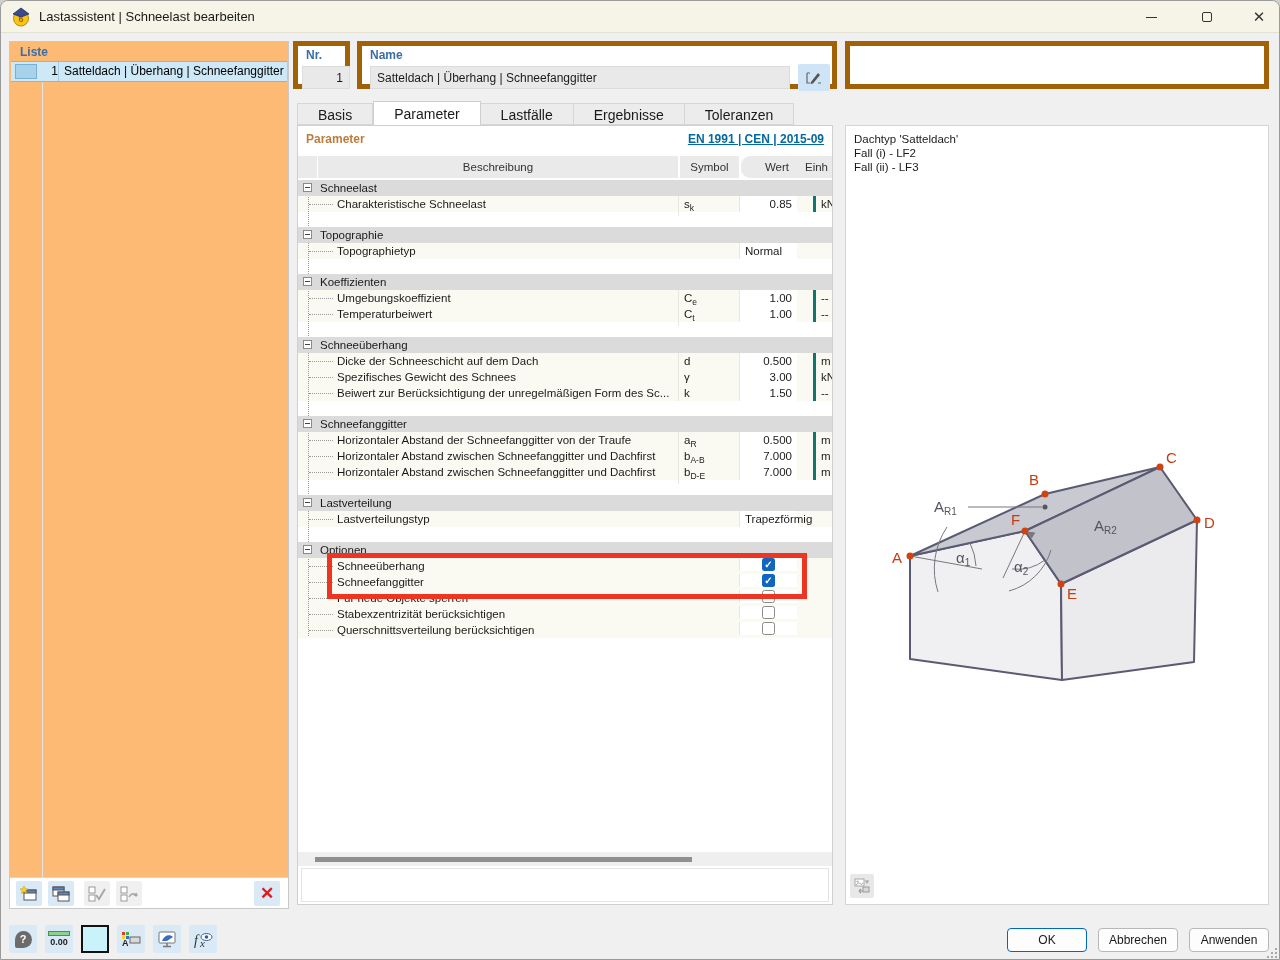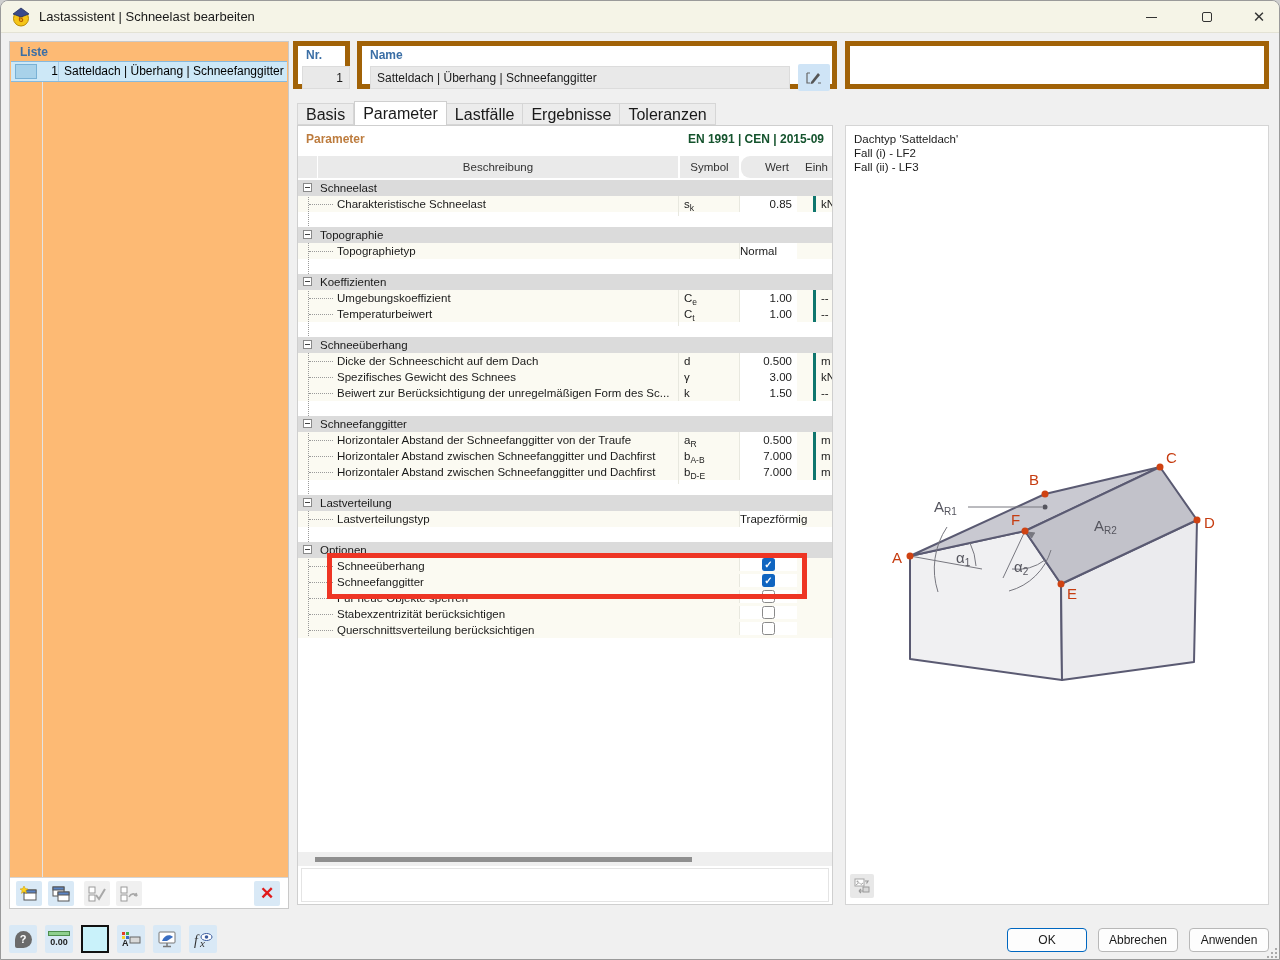--- a/index.html
+++ b/index.html
@@ -27,45 +27,45 @@
   .tb-btn{position:absolute;top:3px;width:26px;height:25px;background:#d9e9f6;border-radius:2px;display:flex;align-items:center;justify-content:center;}
   .tb-btn svg{display:block;}
   .tb-del{font-size:17px;font-weight:bold;color:#e01b1b;}
   
   .card{position:absolute;background:#fff;border:5px solid #a16207;}
   .card .flabel{position:absolute;left:8px;top:2px;font-size:12px;font-weight:bold;color:#3a6ea5;}
   .finput{position:absolute;background:#e9e9e9;border:1px solid #dcdcdc;font-size:12px;color:#1a1a1a;line-height:22px;white-space:nowrap;overflow:hidden;}
   .editbtn{position:absolute;left:436px;top:18px;width:32px;height:27px;background:#cfe4f6;border-radius:2px;display:flex;align-items:center;justify-content:center;}
   
   .tabs{position:absolute;left:296px;top:100px;height:24px;display:flex;align-items:flex-end;}
-  .tab{height:22px;padding:0 8px;font-size:16px;line-height:22px;color:#1a1a1a;background:#ececec;
+  .tab{height:22px;padding:0 20px;font-size:14px;line-height:22px;color:#1a1a1a;background:#ececec;
        border:1px solid #d6d6d6;border-left:none;}
   .tab:first-child{border-left:1px solid #d6d6d6;}
   .tab.active{height:24px;line-height:24px;background:#fff;border:1px solid #cfcfcf;border-bottom:none;position:relative;z-index:2;}
   
   .param-panel{position:absolute;left:296px;top:124px;width:536px;height:780px;background:#fff;border:1px solid #cfcfcf;overflow:hidden;}
   .p-caption{position:absolute;left:0;top:0;width:100%;height:26px;background:#fff;}
   .p-caption .cap{position:absolute;left:8px;top:6px;font-size:12px;font-weight:bold;color:#bd7c3e;}
-  .p-caption .norm{position:absolute;right:8px;top:6px;font-size:12px;font-weight:bold;color:#14532d;}
+  .p-caption .norm{position:absolute;right:8px;top:6px;font-size:12px;font-weight:bold;color:#0369a1;text-decoration:underline;}
   .p-colhead{position:absolute;left:0;top:30px;width:100%;height:22px;}
   .colseg{position:absolute;top:0;height:22px;background:#eaeaea;font-size:11.5px;color:#333;text-align:center;line-height:22px;overflow:hidden;}
   .p-body{position:absolute;left:0;top:54px;width:100%;}
   .tree-vline{position:absolute;left:10px;top:54px;width:0;height:456px;border-left:1px dotted #9a9a9a;z-index:1;}
   .grow{position:relative;height:16px;background:#dbdbdb;z-index:2;}
   .gbox{position:absolute;left:5px;top:3px;width:9px;height:9px;background:#fff;border:1px solid #8a8a8a;z-index:3;}
   .gbox i{position:absolute;left:1px;right:1px;top:3px;height:1px;background:#444;}
   .glabel{position:absolute;left:22px;top:0;font-size:11.5px;line-height:16px;color:#1a1a1a;white-space:nowrap;}
   .prow{position:relative;height:16px;background:#fbfaf2;font-size:11.5px;line-height:16px;color:#1a1a1a;}
   .stub{position:absolute;left:11px;top:8px;width:24px;border-top:1px dotted #9a9a9a;}
   .c-label{position:absolute;left:39px;top:0;width:340px;white-space:nowrap;overflow:hidden;}
   .c-sym{position:absolute;left:380px;top:0;width:61px;border-left:1px solid #e8e8df;padding-left:5px;}
   .c-sym sub{font-size:8.5px;}
   .c-val{position:absolute;left:441px;top:0;width:58px;background:#fff;border-left:1px solid #e8e8df;}
   .c-val.num{text-align:right;padding-right:5px;}
-  .c-val.txt{text-align:left;}
+  .c-val.txt{text-align:left;padding-left:5px;}
   .c-val.cbc{display:flex;align-items:center;justify-content:center;}
   .c-unit{position:absolute;left:499px;top:0;width:60px;border-left:3px solid #0f766e;padding-left:5px;white-space:nowrap;margin-left:16px;}
   .pgap{height:15px;background:#fff;}
   .cb{width:13px;height:13px;border-radius:2.5px;}
   .cb.on{background:#1065c0;color:#fff;font-size:10px;line-height:13px;text-align:center;font-weight:bold;}
   .cb.off{background:#fff;border:1px solid #8a8a8a;}
   .red-rect{position:absolute;left:29px;top:427px;width:480px;height:46px;border:5px solid #ee3524;z-index:6;}
   .htrack{position:absolute;left:0;top:726px;width:536px;height:14px;background:#efefef;}
   .hthumb{position:absolute;left:17px;top:5px;width:377px;height:5px;background:#8f8f8f;}
   .p-info{position:absolute;left:3px;top:742px;width:528px;height:34px;background:#fff;border:1px solid #e4e4e4;}

